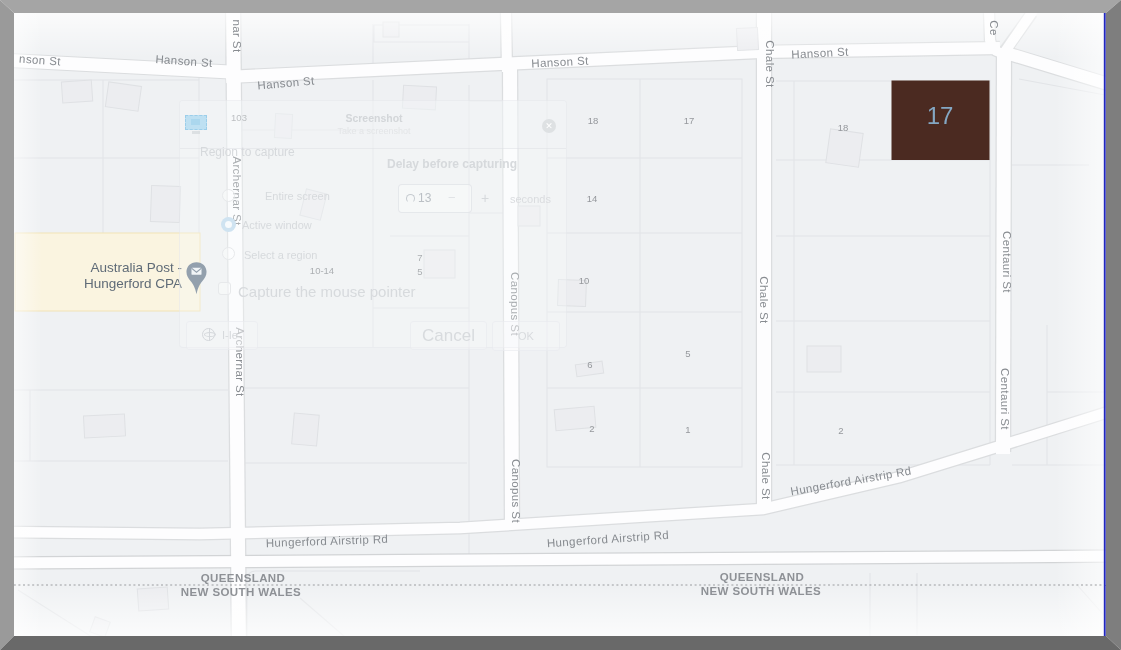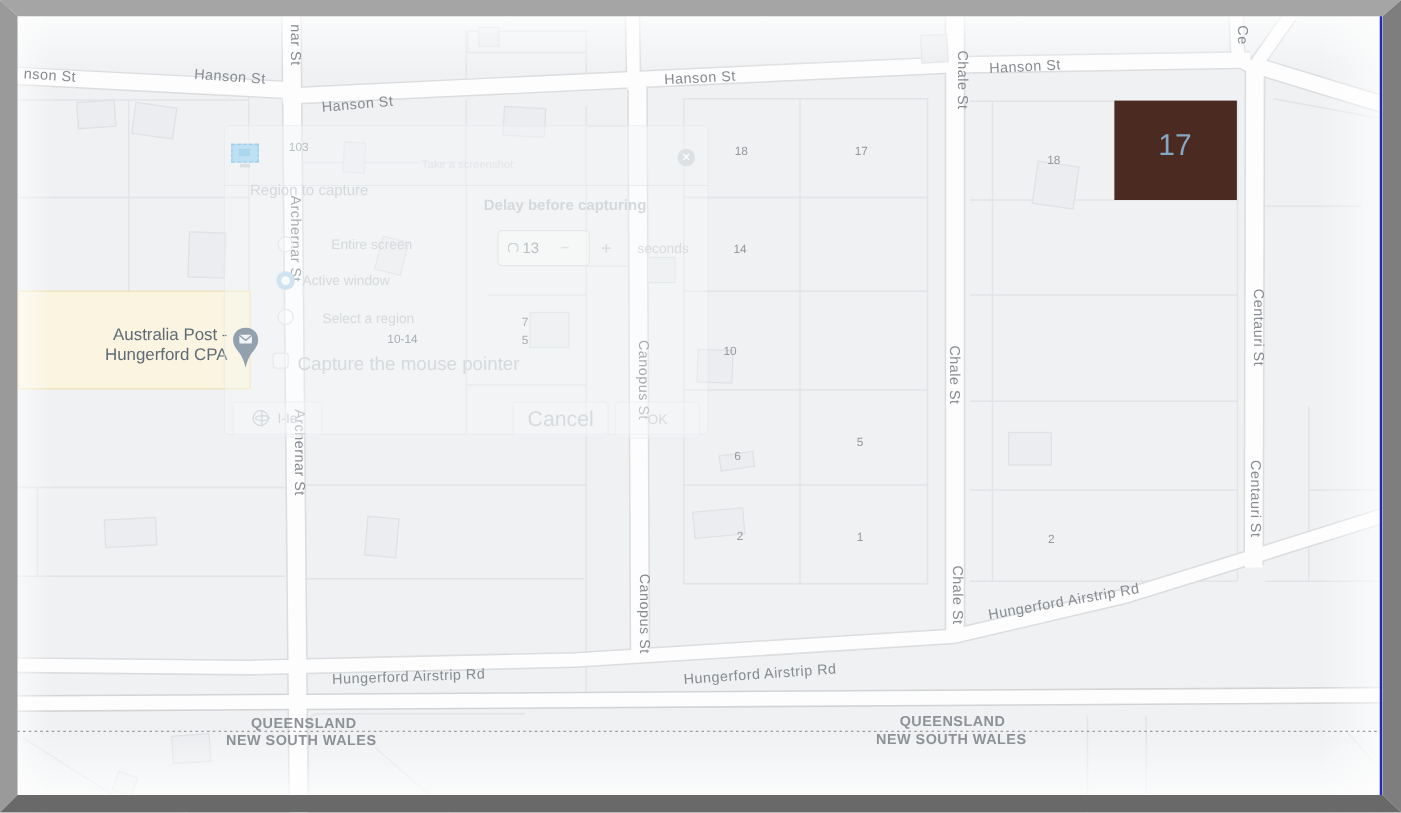--- a/index.html
+++ b/index.html
@@ -276,38 +276,39 @@
 </svg>
 
 <div class="dlg" id="dlg">
 
   <div style="position:absolute;left:0;top:0;width:386px;height:48px;background:rgba(241,243,245,0.32);border-bottom:1px solid rgba(214,218,222,0.40);border-radius:4px 4px 0 0;"></div>
 
   <div style="position:absolute;left:5px;top:14px;width:22px;height:15px;background:#bee0f2;border:1px dashed #9cceea;"></div>
   <div style="position:absolute;left:11px;top:18px;width:9px;height:6px;background:#abd7ee;"></div>
   <div style="position:absolute;left:12px;top:30px;width:8px;height:3px;background:rgba(196,201,207,0.45);"></div>
 
+  <div style="position:absolute;left:0;top:11px;width:388px;text-align:center;font-size:10.5px;font-weight:bold;color:#d3d6d9;">Screenshot</div>
 
   <div style="position:absolute;left:0;top:25px;width:388px;text-align:center;font-size:9px;color:#e3e5e7;">Take a screenshot</div>
 
   <div style="position:absolute;left:362px;top:18px;width:14px;height:14px;border-radius:7px;background:#dee1e3;color:#ffffff;font-size:9px;line-height:14px;text-align:center;">✕</div>
 
   <div style="position:absolute;left:20px;top:44px;font-size:12px;color:#d6d9dc;">Region to capture</div>
 
   <div style="position:absolute;left:207px;top:56px;font-size:12px;color:#d6d9dc;font-weight:bold;">Delay before capturing</div>
 
   <div style="position:absolute;left:42px;top:88px;width:13px;height:13px;border-radius:7px;border:1.5px solid #e7e9eb;background:rgba(255,255,255,0.35);"></div>
   <div style="position:absolute;left:62px;top:89px;font-size:11px;color:#d7dadd;padding-left:23px;">Entire screen</div>
 
   <div style="position:absolute;left:41px;top:116px;width:15px;height:15px;border-radius:8px;background:#cfe3f1;"></div>
   <div style="position:absolute;left:45px;top:120px;width:7px;height:7px;border-radius:4px;background:#f7fafc;"></div>
   <div style="position:absolute;left:62px;top:118px;font-size:11px;color:#d7dadd;">Active window</div>
 
   <div style="position:absolute;left:42px;top:146px;width:13px;height:13px;border-radius:7px;border:1.5px solid #e7e9eb;background:rgba(255,255,255,0.35);"></div>
-  <div style="position:absolute;left:78px;top:148px;font-size:11px;color:#d7dadd;">Select a region</div>
+  <div style="position:absolute;left:64px;top:148px;font-size:11px;color:#d7dadd;">Select a region</div>
 
   <div style="position:absolute;left:38px;top:181px;width:13px;height:13px;border-radius:3px;border:1.5px solid #e7e9eb;background:rgba(255,255,255,0.35);"></div>
   <div style="position:absolute;left:58px;top:182px;font-size:15px;color:#d7dadd;">Capture the mouse pointer</div>
 
   <div style="position:absolute;left:218px;top:83px;width:74px;height:29px;border:1px solid rgba(220,223,227,0.65);border-radius:4px;background:rgba(255,255,255,0.35);"></div>
   <div style="position:absolute;left:226px;top:93px;width:9px;height:9px;border:1.5px solid #c6cbd0;border-radius:5px;border-bottom-color:transparent;"></div>
   <div style="position:absolute;left:238px;top:90px;font-size:12px;color:#bbc0c5;">13</div>
   <div style="position:absolute;left:268px;top:89px;font-size:13px;color:#dfe2e5;">−</div>
   <div style="position:absolute;left:301px;top:89px;font-size:14px;color:#d6d9dc;">+</div>
 

